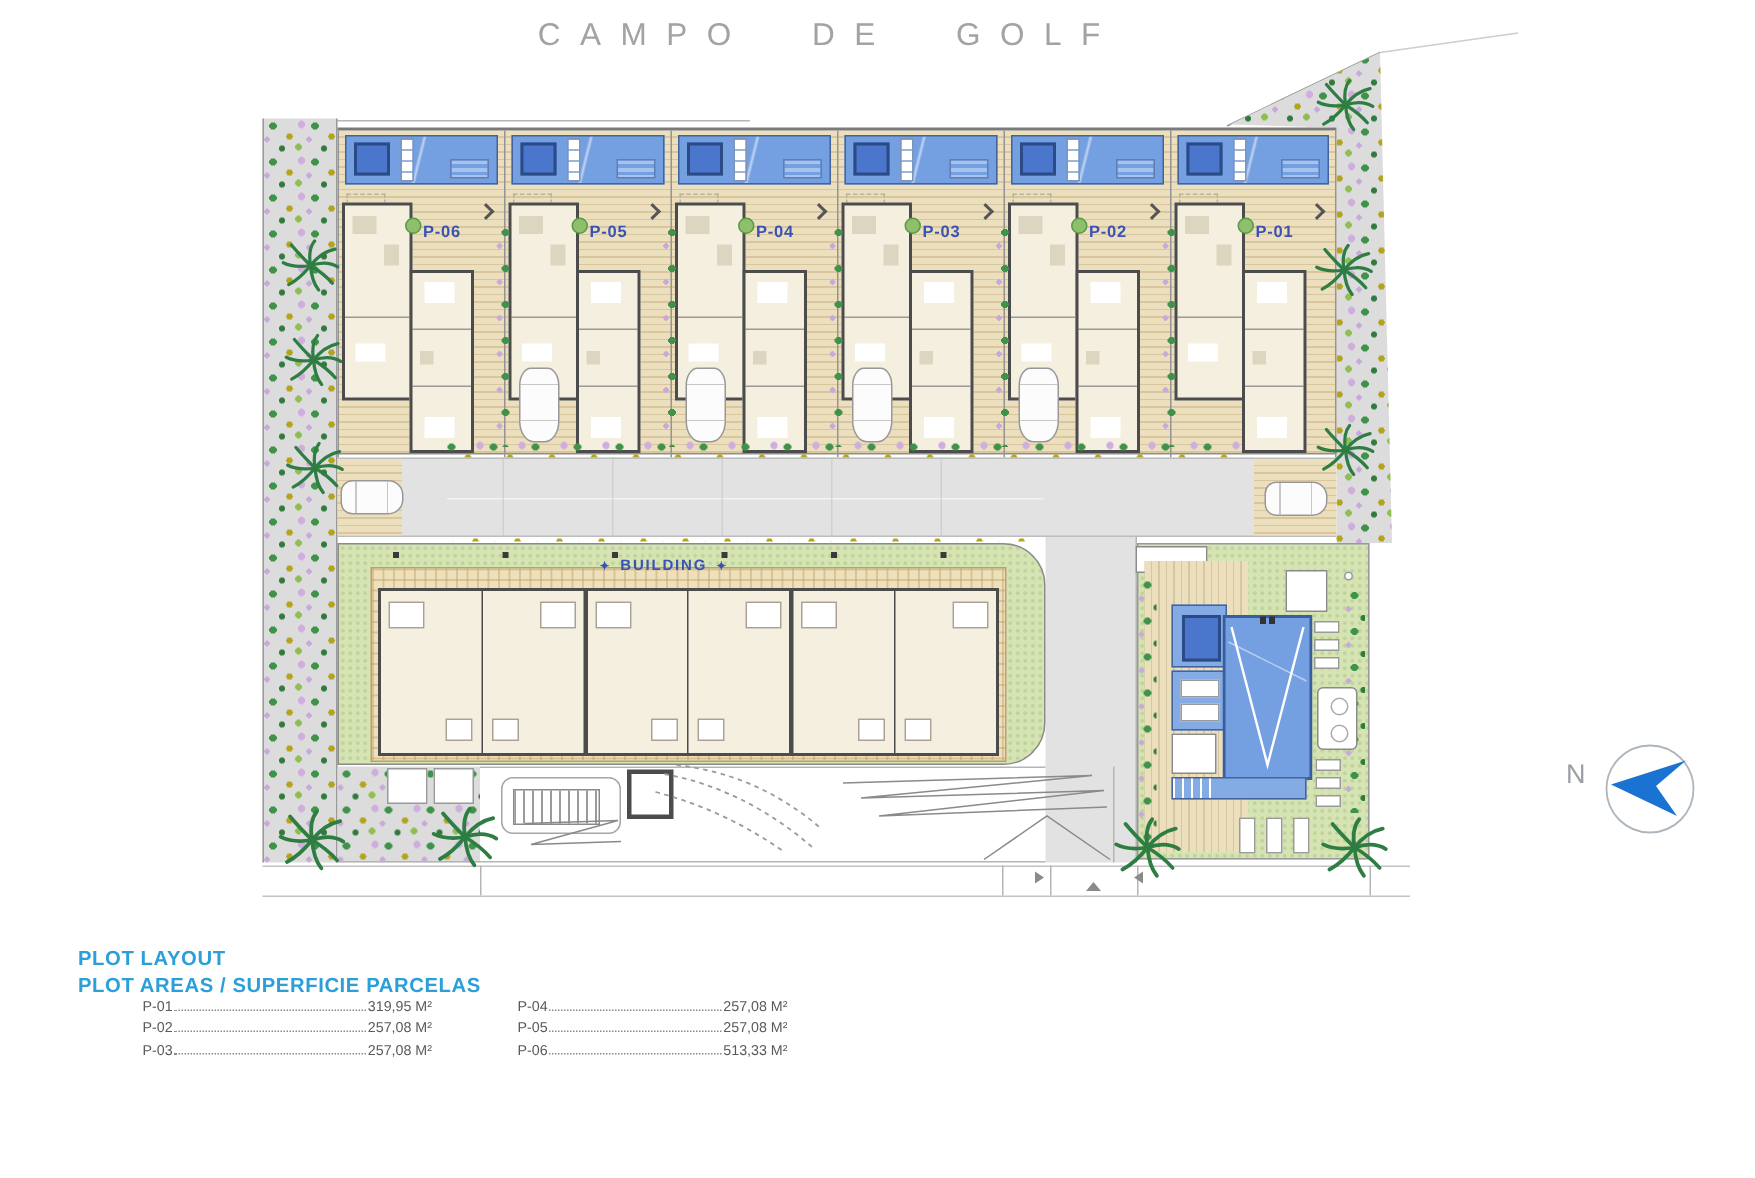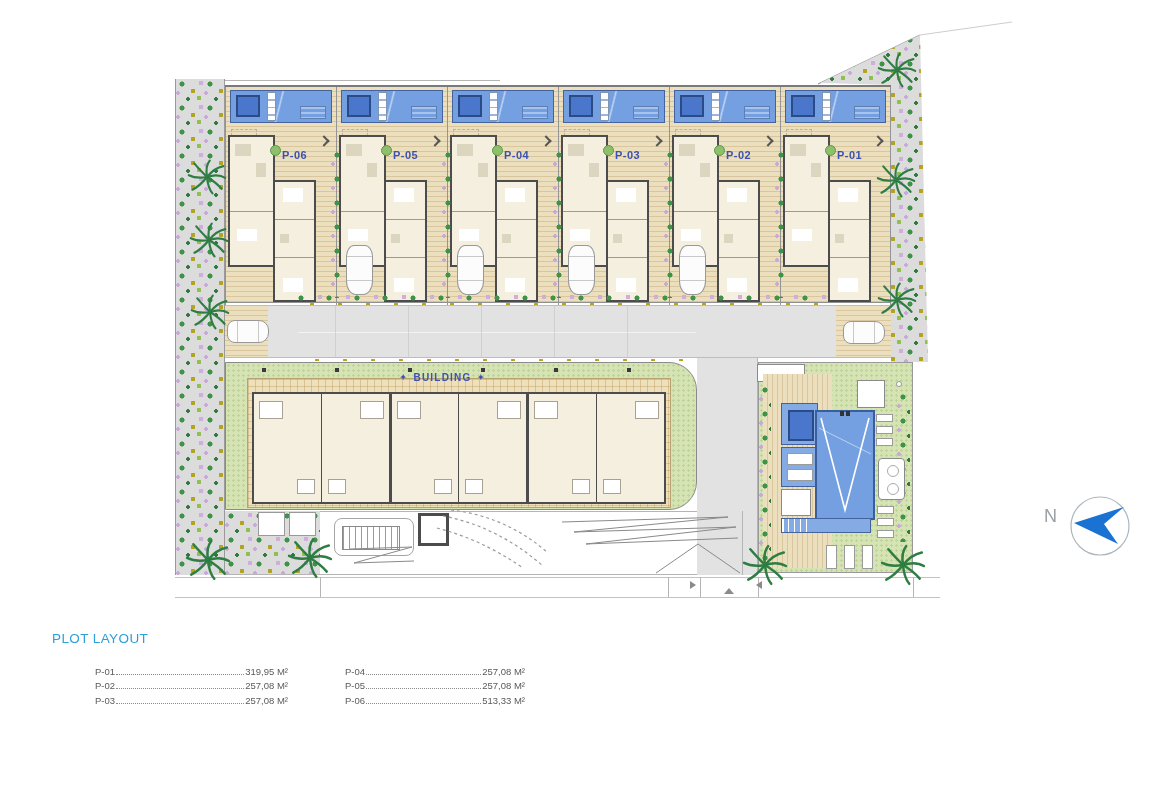--- a/index.html
+++ b/index.html
@@ -152,21 +152,21 @@
     border-left:6px solid #8a8a8a; }
   .tri-l { width:0; height:0; border-top:4px solid transparent; border-bottom:4px solid transparent;
     border-right:6px solid #8a8a8a; }
   .tri-u { width:0; height:0; border-left:5px solid transparent; border-right:5px solid transparent;
     border-bottom:6px solid #8a8a8a; }
 
   
   .north-n { left:1044px; top:506px; font-size:18px; color:#9aa0a6; letter-spacing:1px; }
 
   
-  .lg-h { left:52px; color:#2c9fd8; font-size:13.5px; font-weight:normal; letter-spacing:.4px; }
+  .lg-h { left:52px; color:#2c9fd8; font-size:13.5px; font-weight:bold; letter-spacing:.4px; }
   .acol { top:666px; font-size:9.5px; color:#5a5a5a; }
   .arow { display:flex; align-items:baseline; height:14.4px; }
   .arow .pid { flex:0 0 auto; }
   .arow .leader { flex:1 1 auto; border-bottom:1.3px dotted #8a8a8a; margin:0 1px 2px 1px; }
   .arow .aval { flex:0 0 auto; }
 
   .palm { position:absolute; }
 </style>
 </head>
 <body>
@@ -181,20 +181,21 @@
       <path d="M0,0 Q-8,10 -16,14"></path>
         <path d="M0,0 Q-12,2 -20,-2"></path>
       <path d="M0,0 Q-9,-9 -14,-15"></path>
         <path d="M0,0 Q-2,-12 3,-18"></path>
     </g>
   </defs>
 </svg>
 
 <div id="canvas">
 
+  <div class="abs title">CAMPO DE GOLF</div>
 
   <div class="abs hline" style="left:175px; top:80px; width:325px;"></div>
   <svg class="abs" style="left:0; top:0;" width="1170" height="785">
     <line x1="818" y1="84" x2="920" y2="35" stroke="#9a9a9a" stroke-width="1.2"></line>
     <line x1="920" y1="35" x2="1012" y2="22" stroke="#cdcdcd" stroke-width="1"></line>
   </svg>
 
   <div class="abs veg" style="left:175px; top:79px; width:50px; height:496px; border-left:1px solid #9a9a9a; border-right:1px solid #9a9a9a;"></div>
   <div class="abs veg" style="left:820px; top:35px; width:110px; height:327px; clip-path:polygon(0px 48px,100px 0px,108px 327px,71px 327px,71px 50px);"></div>
 
@@ -421,20 +422,21 @@
       <use href="#palm"></use>
     </svg>
 
   <div class="abs north-n">N</div>
   <svg class="abs" style="left:1068px; top:494px;" width="64" height="64">
     <circle cx="32" cy="32" r="29" fill="none" stroke="#adb6bd" stroke-width="1.2"></circle>
     <polygon points="6,29 56,13 36,30 50,50" fill="#1a73d2"></polygon>
   </svg>
 
   <div class="abs lg-h" style="top:631px;">PLOT LAYOUT</div>
+  <div class="abs lg-h" style="top:649px;">PLOT AREAS / SUPERFICIE PARCELAS</div>
   <div class="abs acol" style="left:95px; width:193px;">
     <div class="arow">
         <span class="pid">P-01</span>
         <span class="leader"></span>
         <span class="aval">319,95 M²</span>
       </div>
     <div class="arow">
         <span class="pid">P-02</span>
         <span class="leader"></span>
         <span class="aval">257,08 M²</span>

